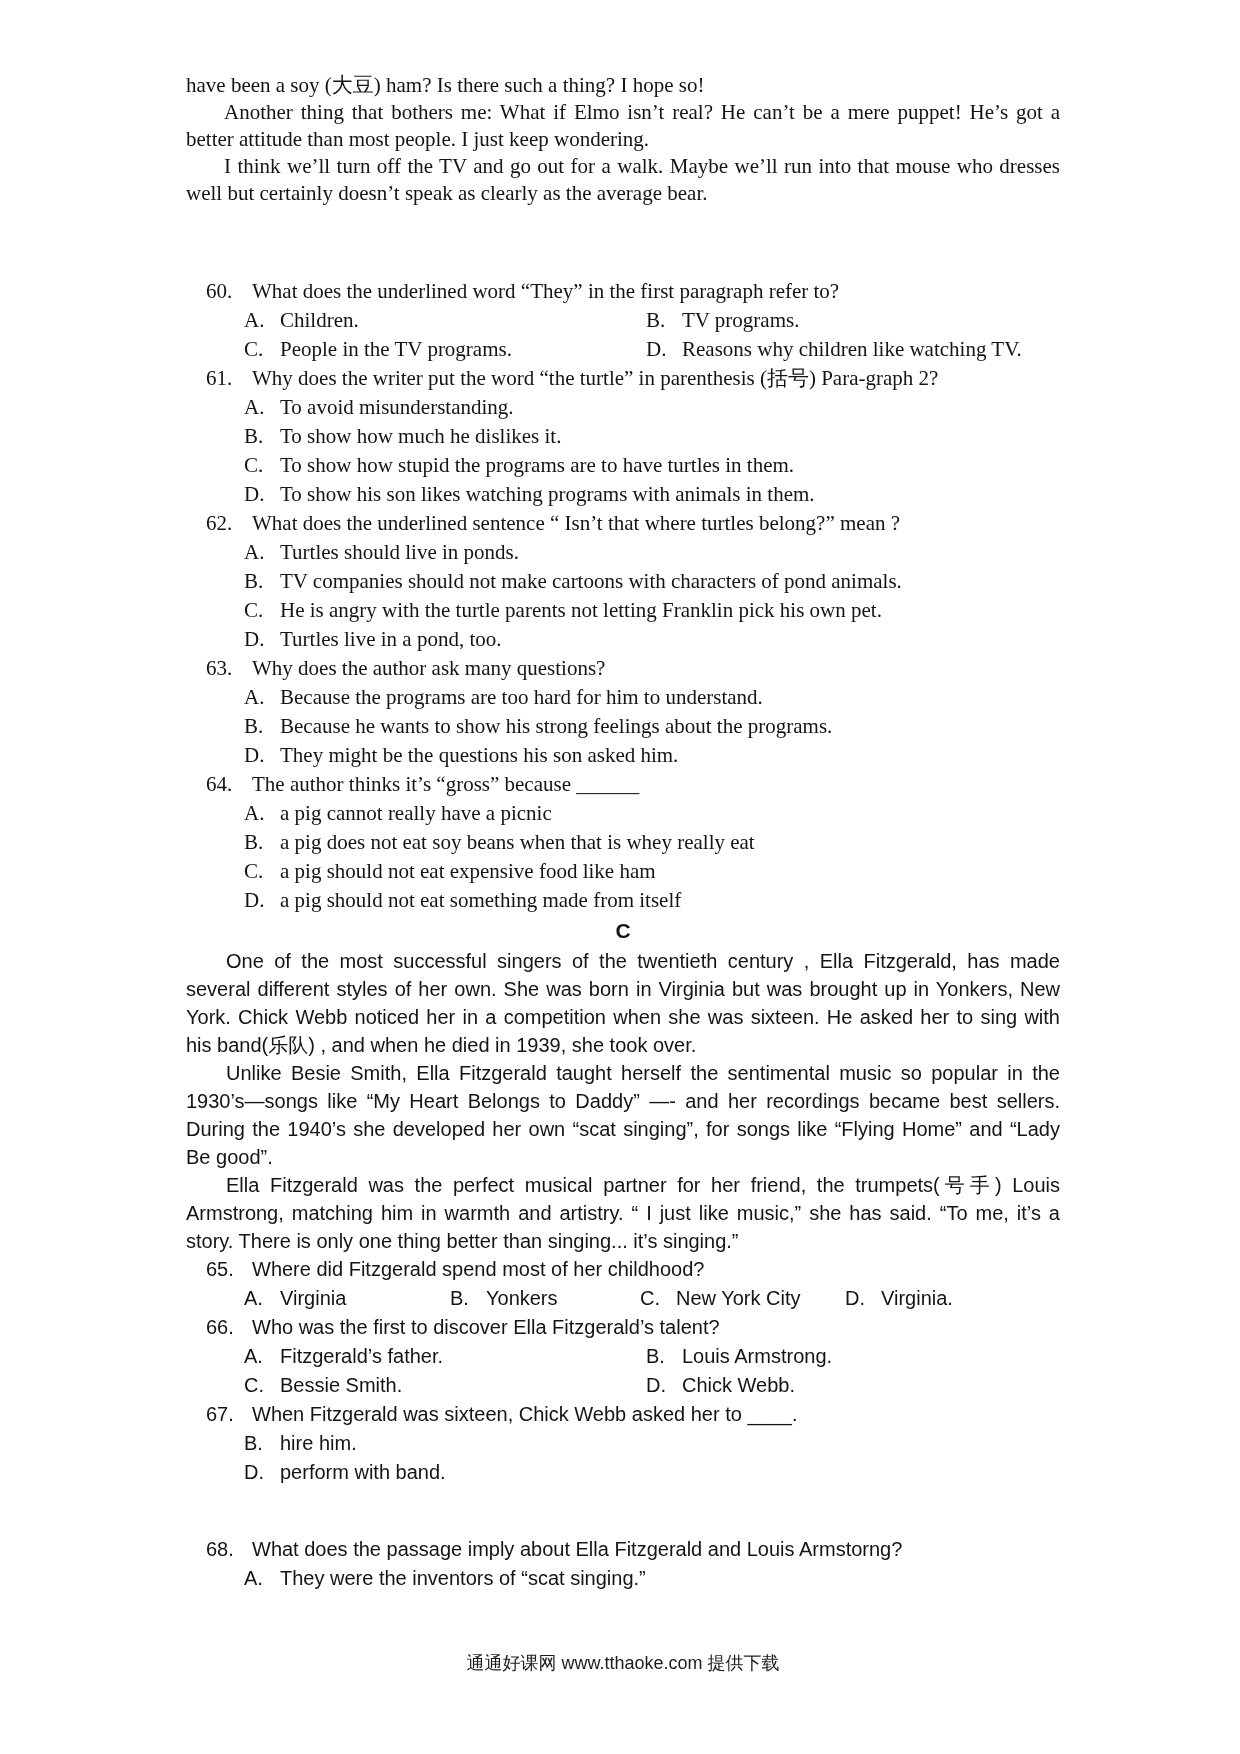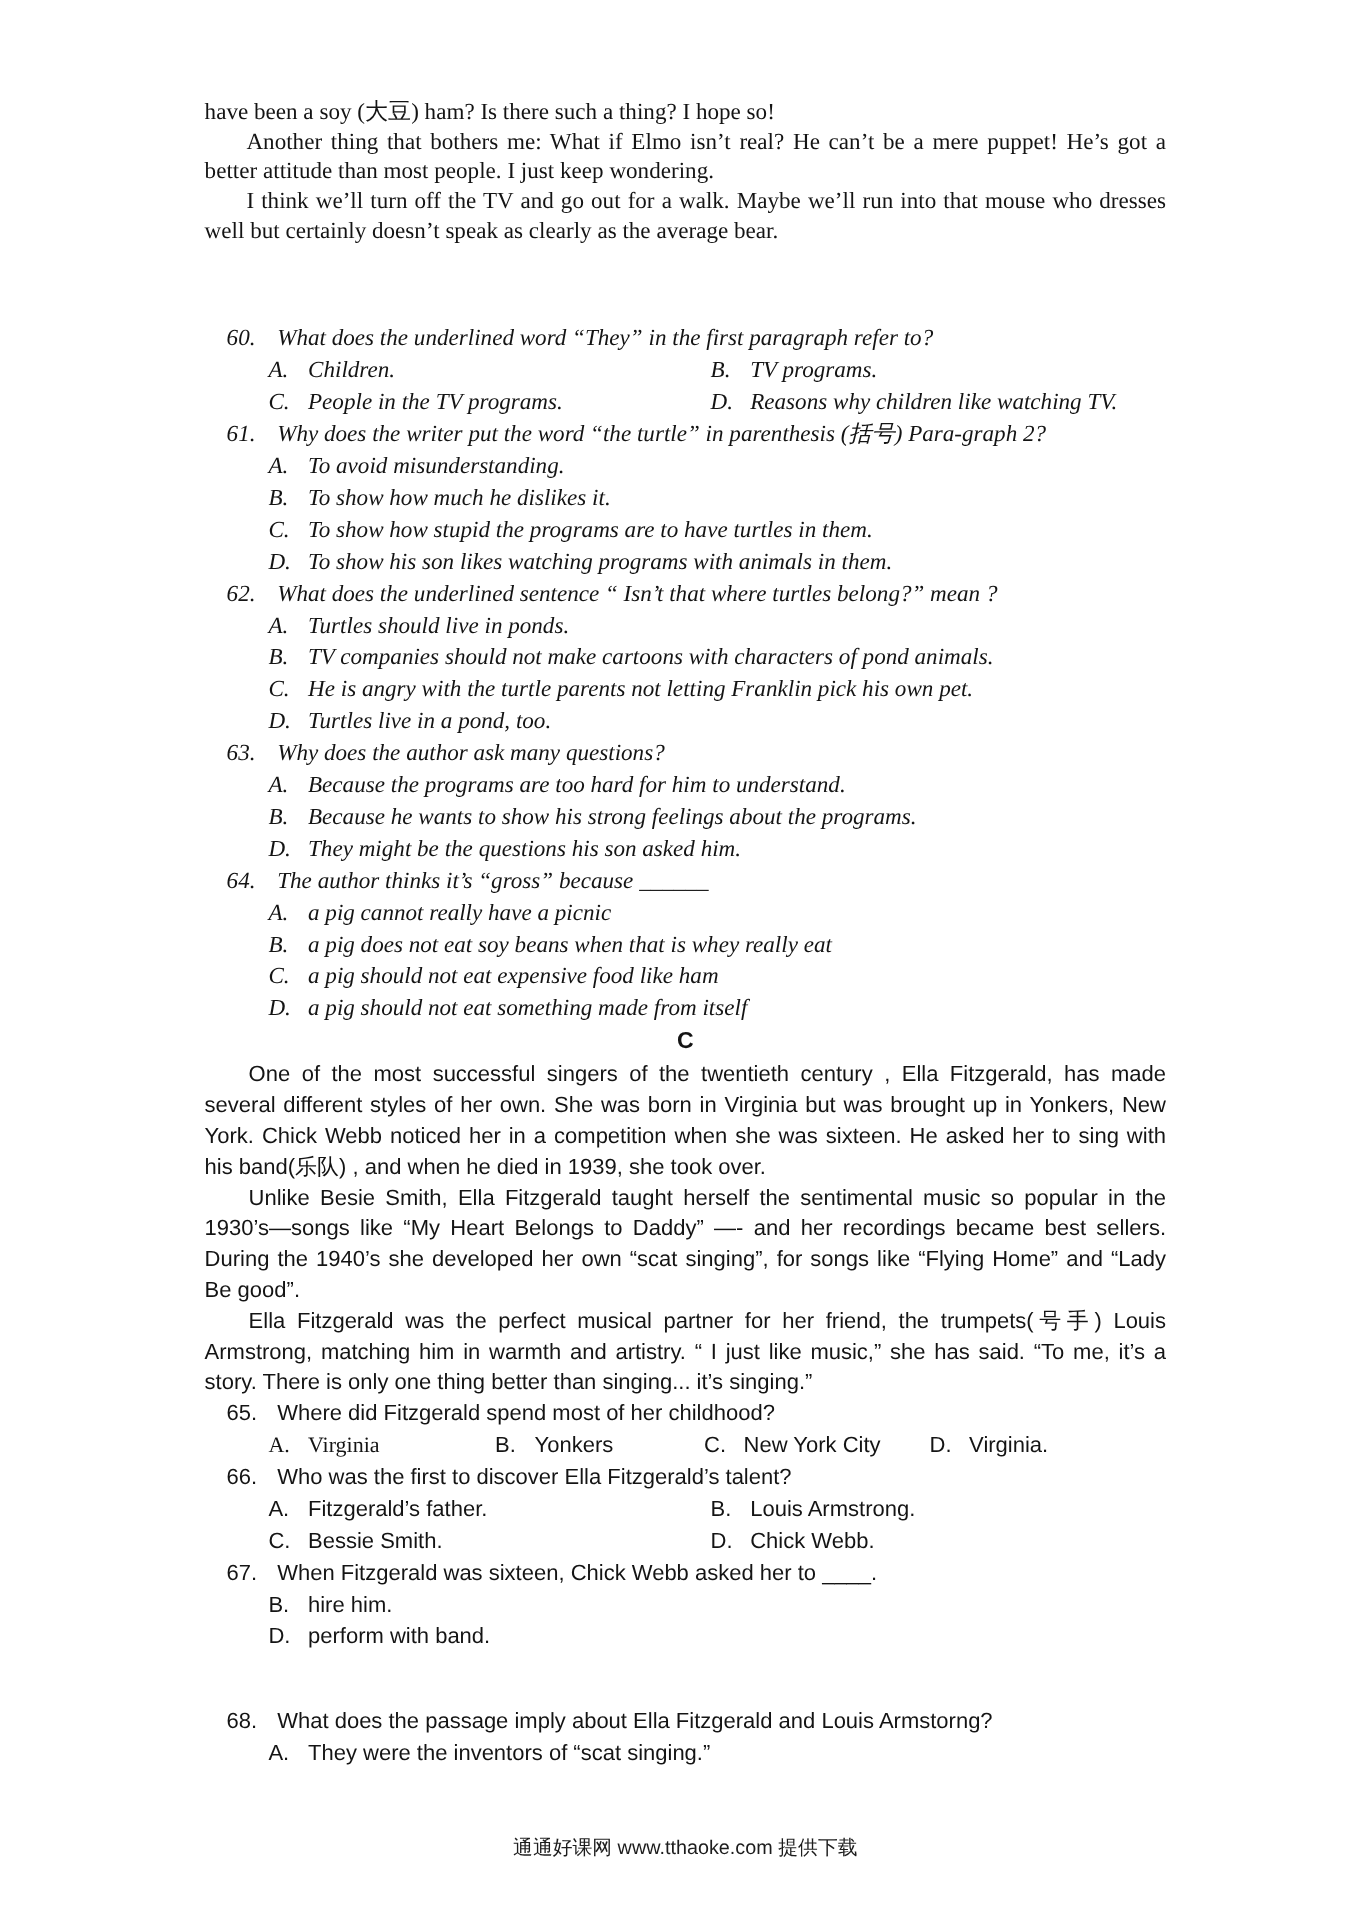--- a/index.html
+++ b/index.html
@@ -4,56 +4,55 @@
 <style>
   html, body { margin: 0; padding: 0; }
   body {
     width: 1240px; height: 1754px;
     background: #ffffff;
     color: #141414;
     position: relative;
   }
   .page {
     position: absolute;
-    left: 186px; top: 88px;
+    left: 186px; top: 72px;
     width: 874px;
   }
   
   .passage-serif {
     font-family: "Liberation Serif", serif;
     font-size: 21px;
     line-height: 27px;
     text-align: justify;
   }
   .para { margin: 0; }
   .indent { text-indent: 38px; }
 
   
   .serif-q {
     font-family: "Liberation Serif", serif;
     font-size: 21px;
     line-height: 29px;
     margin-top: 70px;
-    font-style: italic;
   }
   
   .sans-q {
     font-family: "Liberation Sans", sans-serif;
     font-size: 20px;
     line-height: 29px;
   }
   .q-line { display: flex; padding-left: 20px; }
   .q-num  { flex: 0 0 46px; }
   .q-text { flex: 1; }
   .opt-row { display: flex; padding-left: 58px; }
   .opt { display: block; }
   .opt-label { display: inline-block; min-width: 36px; }
   .two-col .col1 { flex: 0 0 402px; }
   .two-col .col2 { flex: 1; }
-  .four-col .c1 { flex: 0 0 206px; font-family: Liberation Serif, serif; }
+  .four-col .c1 { flex: 0 0 206px; }
   .four-col .c2 { flex: 0 0 190px; }
   .four-col .c3 { flex: 0 0 205px; }
   .four-col .c4 { flex: 1; }
 
   
   .section-heading {
     font-family: "Liberation Sans", sans-serif;
     font-weight: bold;
     font-size: 21px;
     line-height: 32px;

